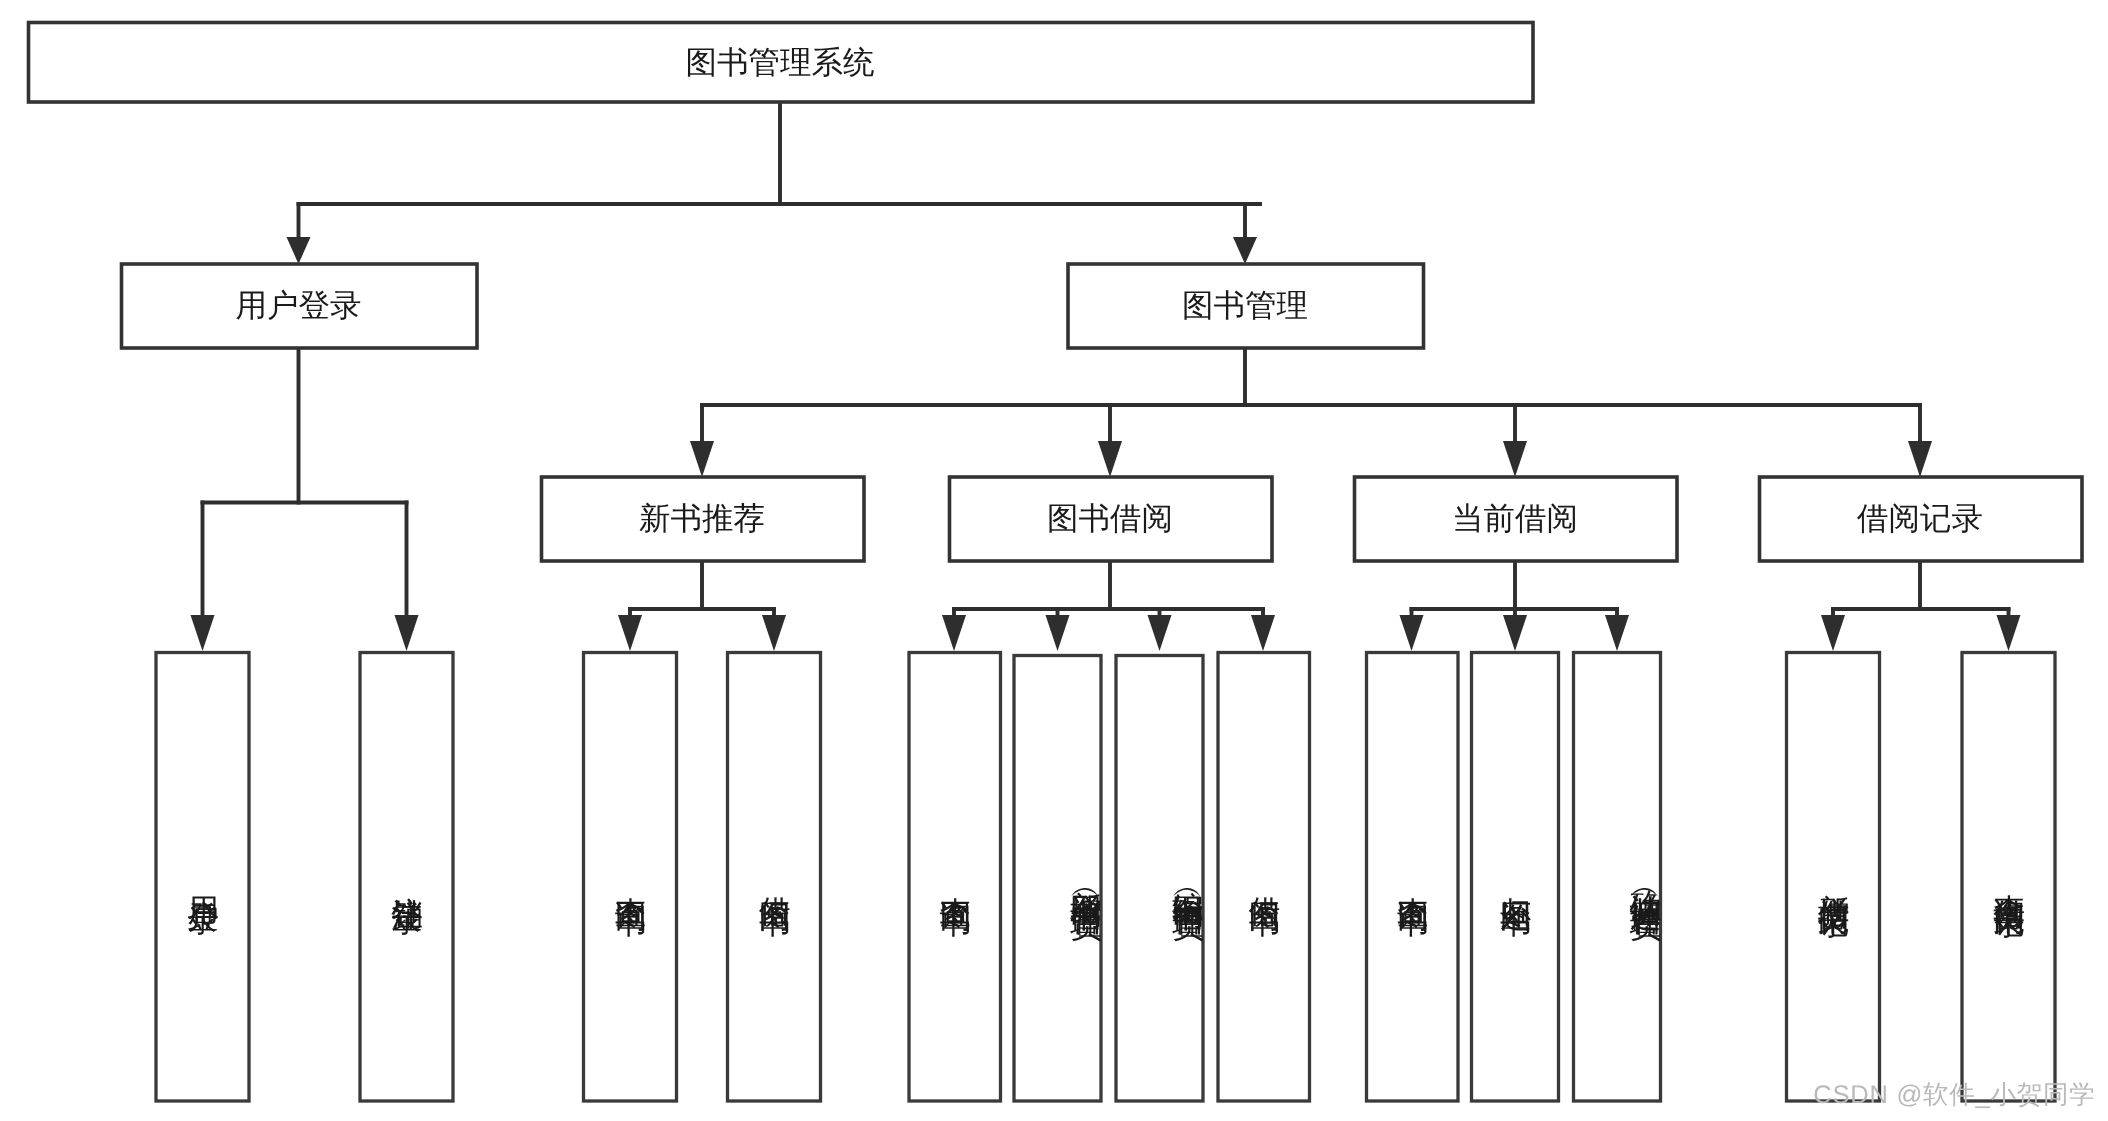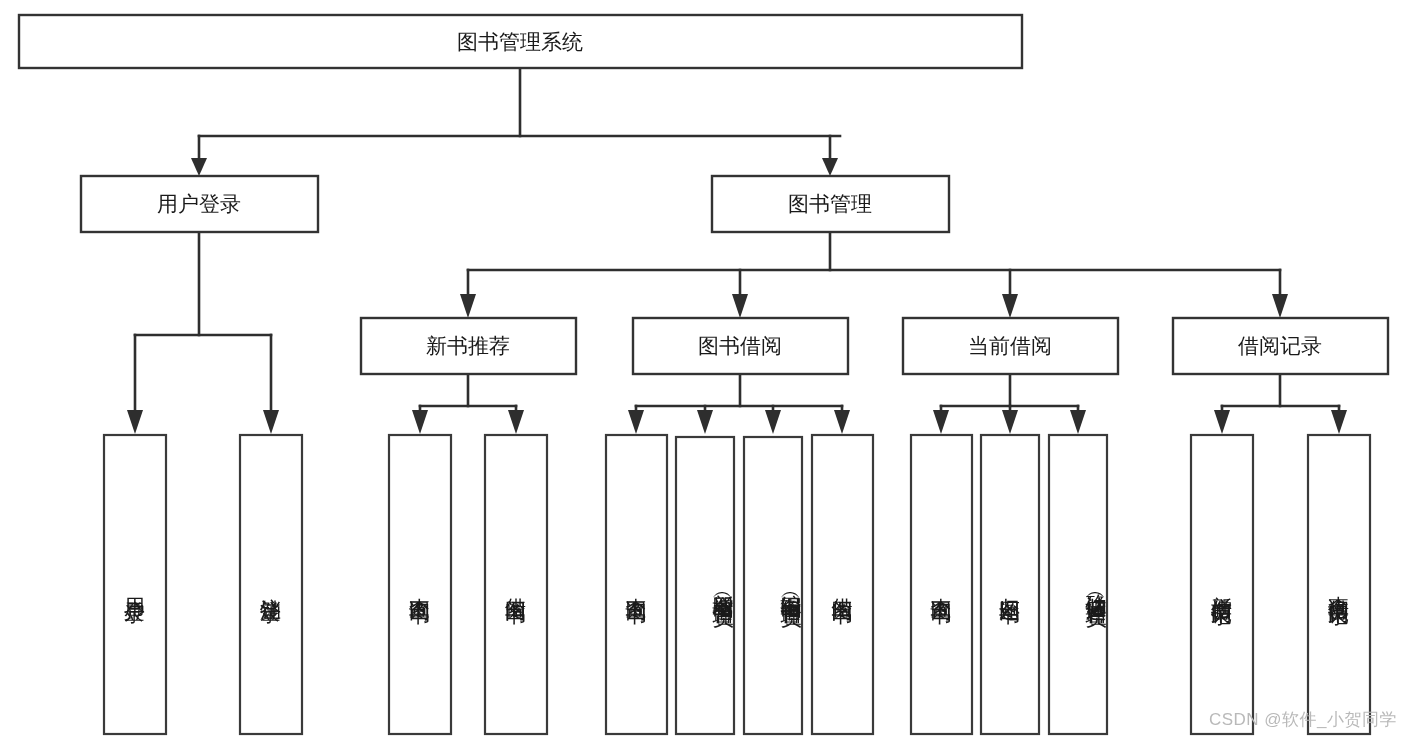--- a/index.html
+++ b/index.html
@@ -64,21 +64,21 @@
     letter-spacing: 2px;
     line-height: 1;
     display: flex;
     align-items: center;
     justify-content: center;
     pointer-events: none;
   }
   .watermark {
     position: absolute;
     right: 8px;
-    bottom: 16px;
+    bottom: 6px;
     font-family: "Liberation Sans", sans-serif;
     font-size: 17px;
     color: #b9b9b9;
     letter-spacing: 0.5px;
     white-space: nowrap;
   }
 </style>
 </head>
 <body>
 

